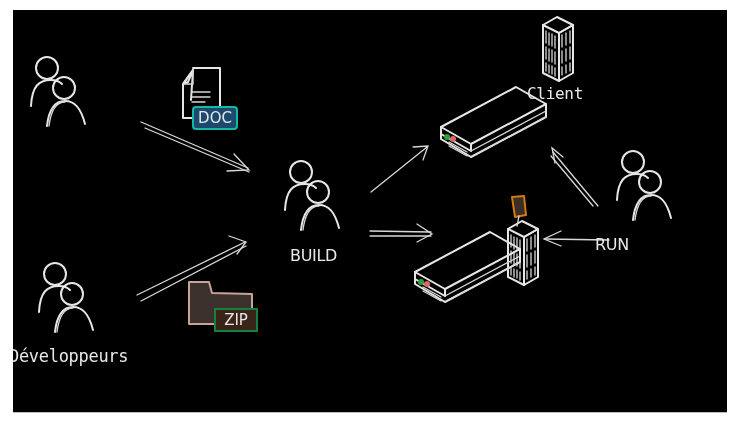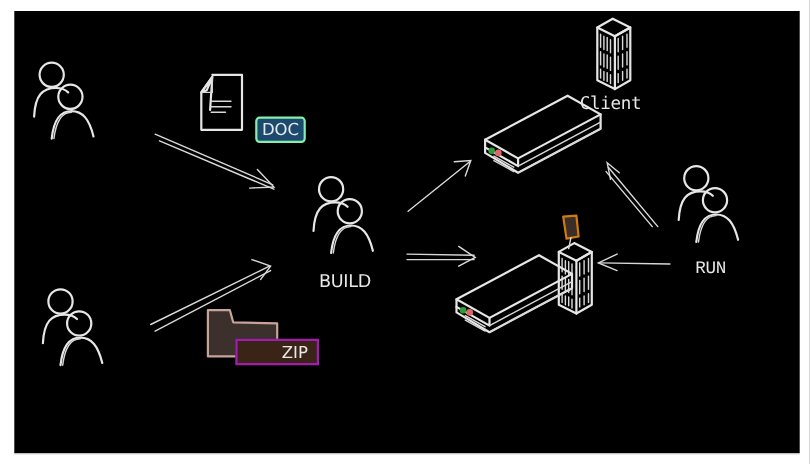--- a/index.html
+++ b/index.html
@@ -13,22 +13,22 @@
   .label {
     position: absolute; color: #e8e8e8; font-family: "DejaVu Sans Mono", monospace;
     font-size: 17px; white-space: nowrap; letter-spacing: -0.3px;
   }
   .label.sans { font-family: "DejaVu Sans", sans-serif; font-size: 16px; }
   .label.small { font-size: 16px; font-family: "DejaVu Sans Mono", monospace; }
   .badge {
     position: absolute; font-family: "DejaVu Sans", sans-serif; font-size: 15px;
     color: #e8e8e8; text-align: center; line-height: 20px; height: 20px;
   }
-  .badge.doc { background: #1c4a6e; border: 2px solid #86efac; border-radius: 4px; margin-left: 40px; }
-  .badge.zip { background: #3a2418; border: 2px solid #a21caf; padding-left: 32px; }
+  .badge.doc { background: #1c4a6e; border: 2px solid #14b8a6; border-radius: 4px; }
+  .badge.zip { background: #3a2418; border: 2px solid #15803d; }
   .stroke { fill: none; stroke: #e6e6e6; stroke-width: 2; stroke-linecap: round; stroke-linejoin: round; }
   .thin { fill: none; stroke: #d8d8d8; stroke-width: 1.3; stroke-linecap: round; }
 </style>
 </head>
 <body>
 
 <div id="canvas">
   <svg class="diagram" viewBox="0 0 714 402">
     <defs>
       <g id="person">
@@ -121,20 +121,21 @@
       <path d="M499 187 L 511 186 L 513 205 L 502 207 Z" fill="#3a2e26" stroke="#d07a10" stroke-width="2" stroke-linejoin="round"></path>
       <path d="M506 206 L 504 216" class="thin"></path>
     </g>
     <g transform="translate(402,222)">
       <use href="#server"></use>
       <circle cx="6" cy="50" r="3" fill="#2e9e3a"></circle>
       <circle cx="12" cy="52" r="3" fill="#e06666"></circle>
     </g>
   </svg>
 
+  <div class="label" style="left:-4px; top:336px;">Développeurs</div>
   <div class="label sans" style="left:277px; top:236px;">BUILD</div>
-  <div class="label sans" style="left:619px; top:225px;font-family:Liberation Mono, monospace;">RUN</div>
+  <div class="label sans" style="left:582px; top:225px;">RUN</div>
   <div class="label small" style="left:514px; top:74px;">Client</div>
 
   <div class="badge doc" style="left:179px; top:96px; width:42px;">DOC</div>
   <div class="badge zip" style="left:201px; top:298px; width:40px;">ZIP</div>
 </div>
 <div id="canvas-bottom"></div>
 
 </body></html>

